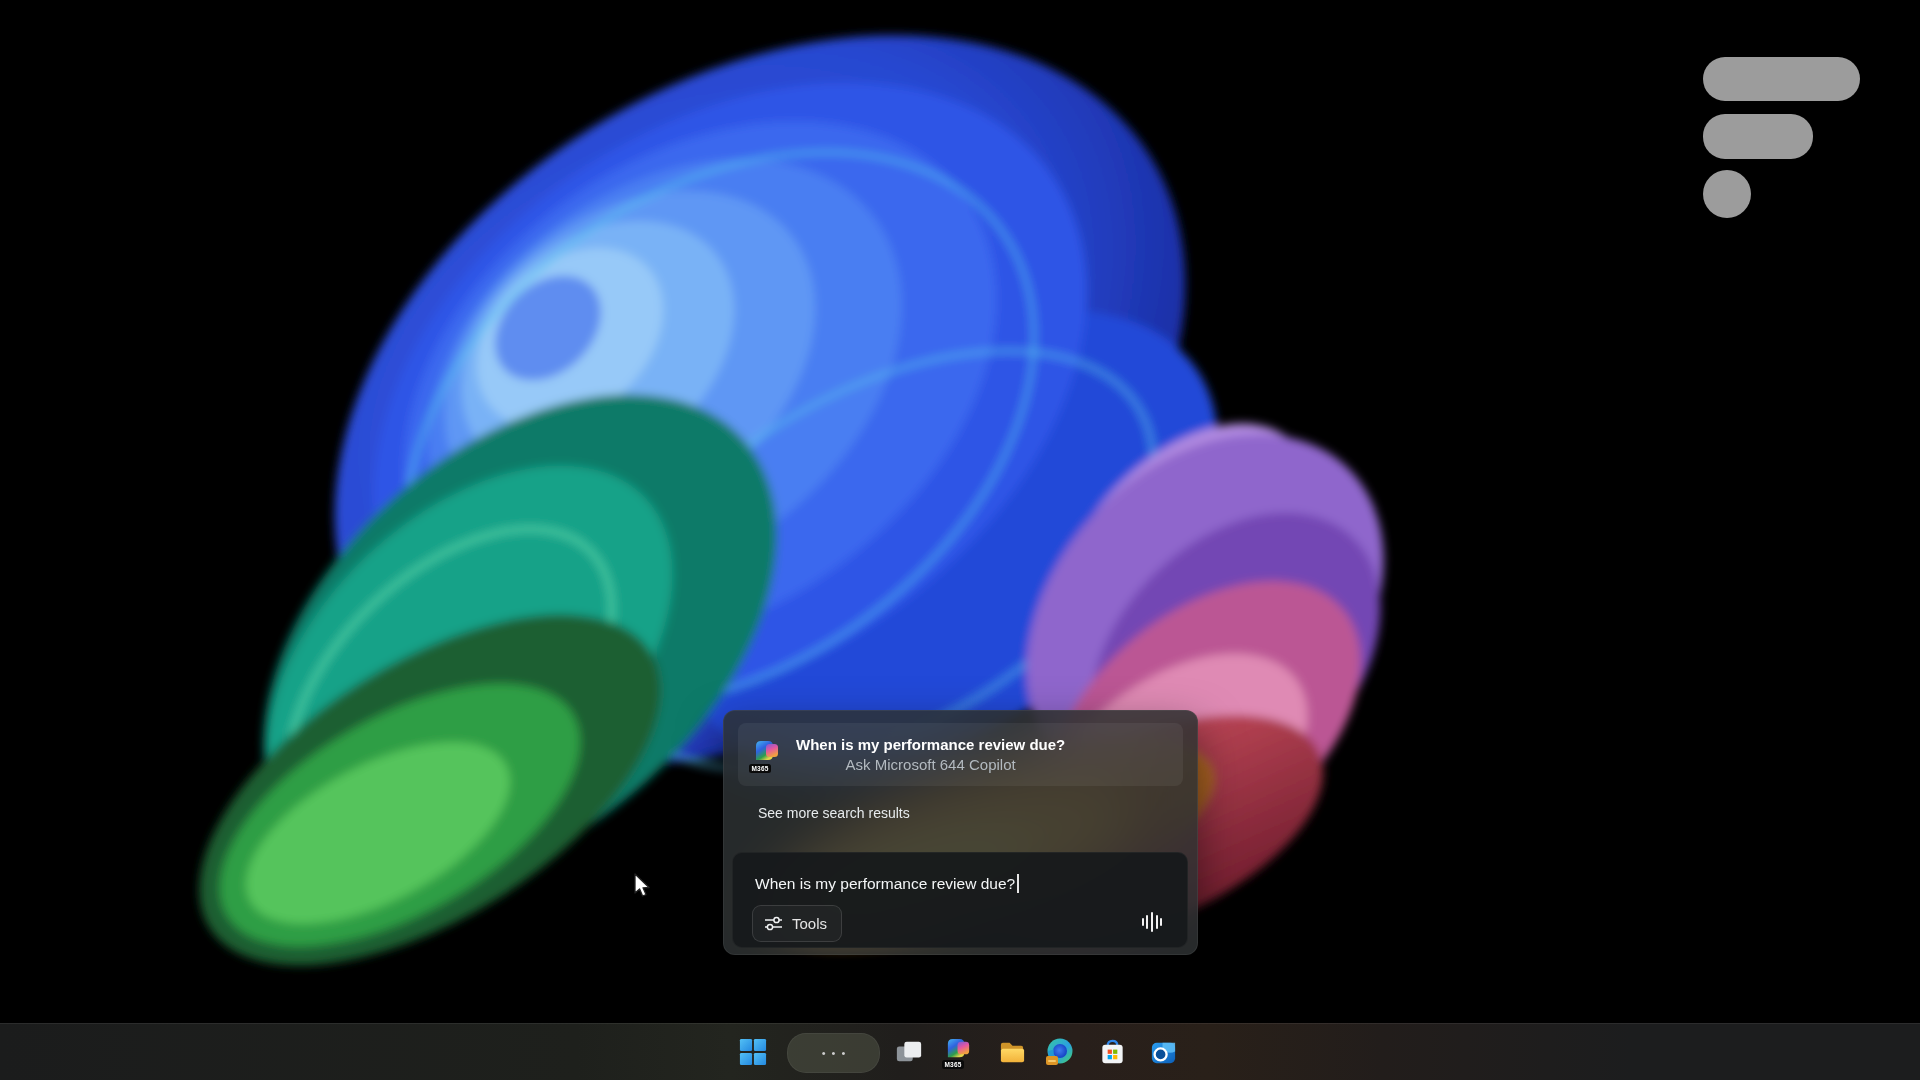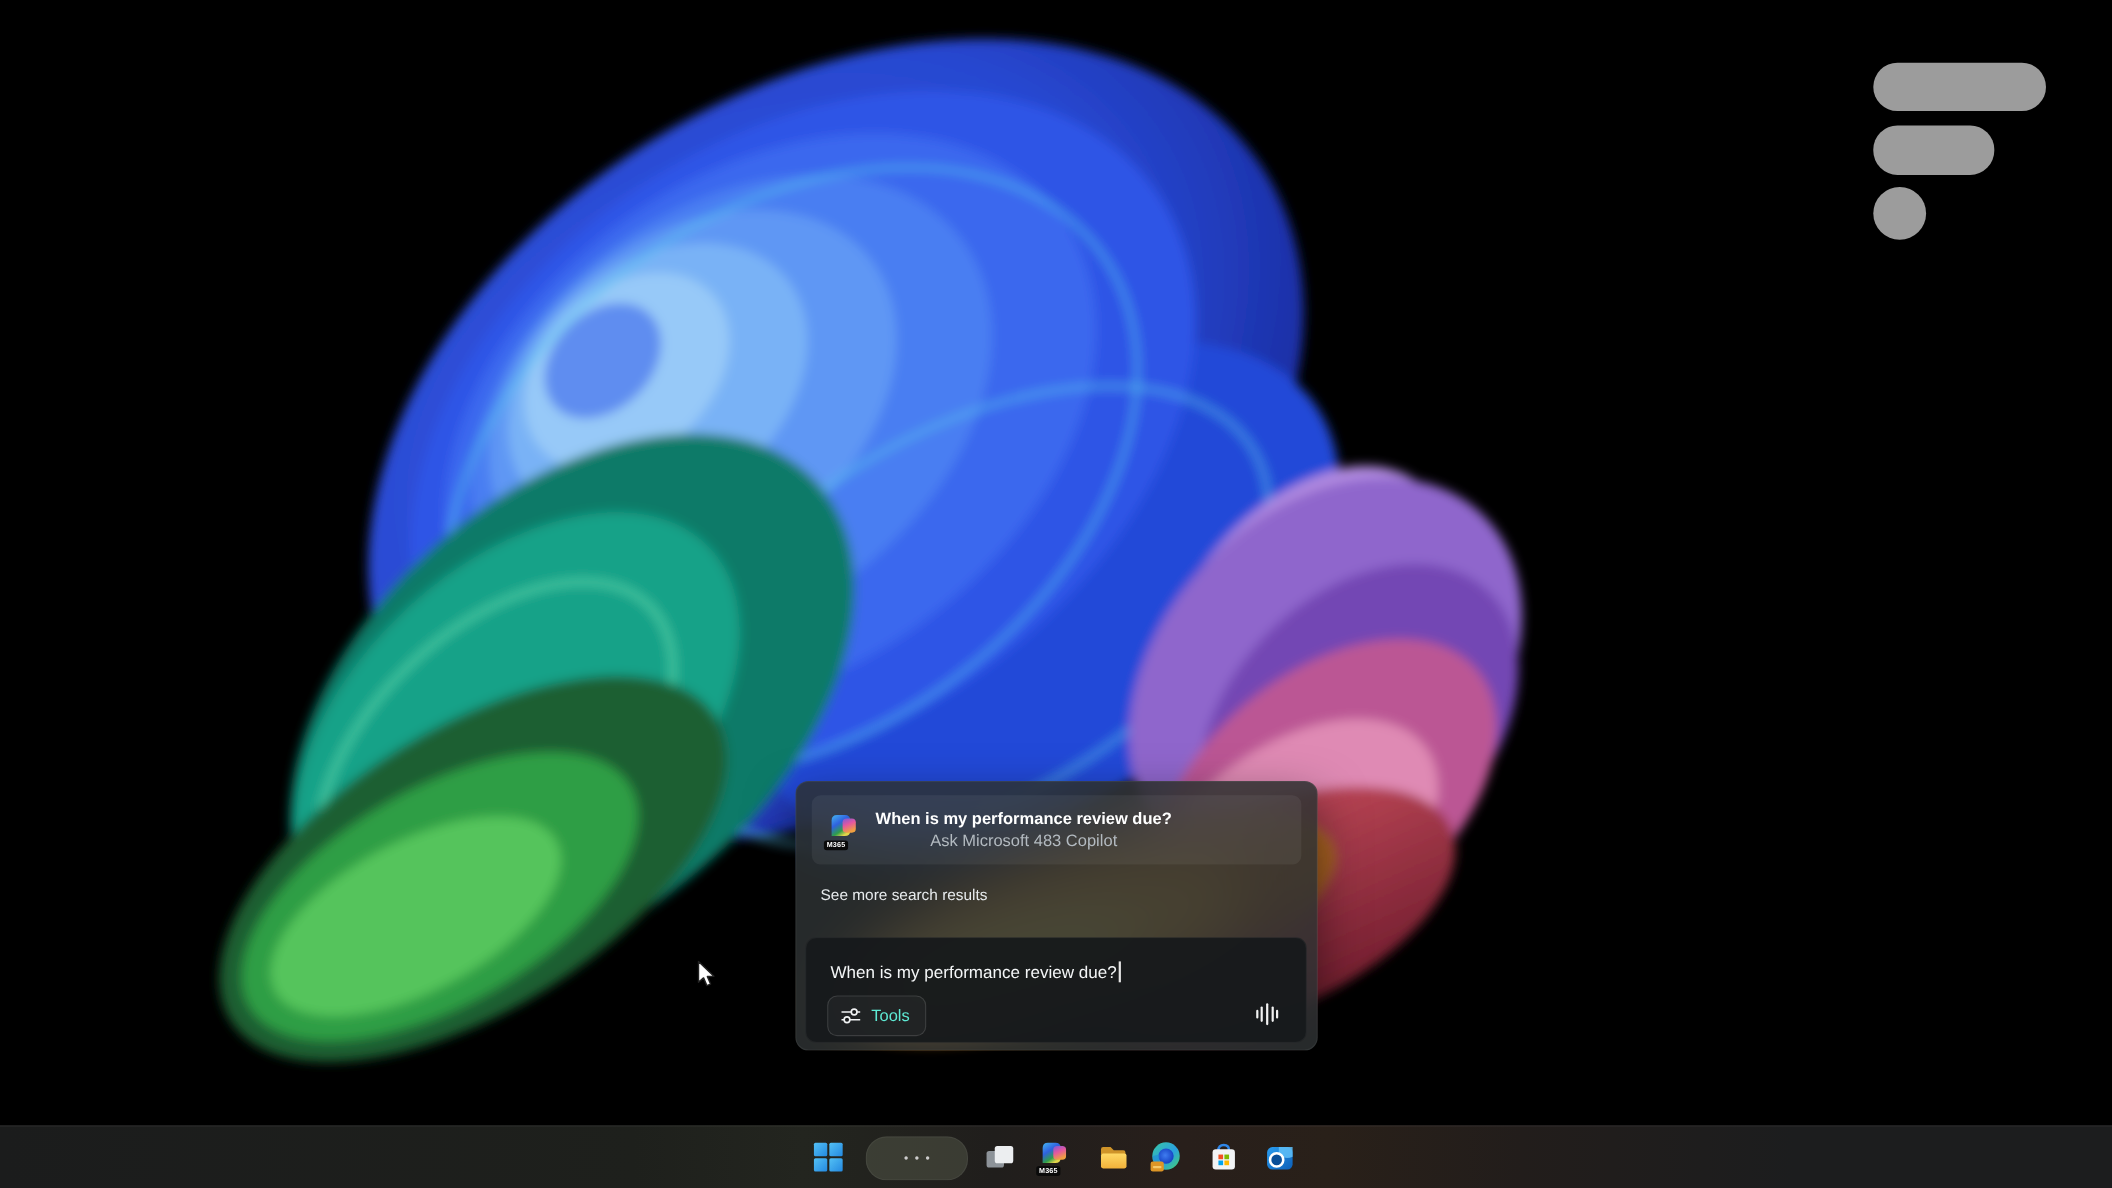--- a/index.html
+++ b/index.html
@@ -21,29 +21,29 @@
           backdrop-filter:blur(26px) saturate(1.15);
           border:1px solid rgba(255,255,255,0.06);
           box-shadow:0 18px 44px rgba(0,0,0,0.5);text-align:center;}
   .suggestion{position:absolute;left:14px;right:14px;top:12px;height:63px;border-radius:8px;
           background:rgba(255,255,255,0.06);display:flex;align-items:center;gap:13px;
           padding:0 13px;box-sizing:border-box;cursor:pointer;}
   .m365-wrap{position:relative;width:32px;height:34px;flex:0 0 auto;}
   .sugg-text{display:flex;flex-direction:column;justify-content:center;gap:3px;min-width:0;}
   .sugg-title{font-size:15px;font-weight:700;color:#ffffff;white-space:nowrap;}
   .sugg-sub{font-size:15px;color:#b3bac0;white-space:nowrap;}
-  .see-more{position:absolute;left:22px;top:94px;font-size:14px;color:#e7ebed;cursor:pointer;}
+  .see-more{position:absolute;left:34px;top:94px;font-size:14px;color:#e7ebed;cursor:pointer;}
   .searchbox{position:absolute;left:8px;right:9px;bottom:6px;height:96px;border-radius:10px;
           background:rgba(23,25,27,0.93);border:1px solid rgba(255,255,255,0.045);box-sizing:border-box;}
   .query{position:absolute;left:22px;top:21px;font-size:15.5px;color:#f4f6f7;white-space:nowrap;}
   .caret{display:inline-block;width:1.5px;height:19px;background:#e6e6e6;margin-left:2px;vertical-align:-4px;}
   .tools-btn{position:absolute;left:19px;bottom:5px;height:37px;border-radius:9px;
           display:flex;align-items:center;gap:9px;padding:0 14px 0 11px;cursor:pointer;
           background:rgba(255,255,255,0.035);border:1px solid rgba(255,255,255,0.13);
-          color:#5eead4;font-size:15px;box-sizing:border-box;}
+          color:#e5e5e5;font-size:15px;box-sizing:border-box;}
   .dictation{position:absolute;right:21px;bottom:12px;width:28px;height:26px;display:flex;
           align-items:center;justify-content:center;gap:2.5px;cursor:pointer;}
   .dictation i{display:block;width:2.2px;border-radius:1px;background:#f2f2f2;}
   .db1{height:8px;} .db2{height:14px;} .db3{height:20px;} .db4{height:14px;} .db5{height:8px;}
 
   
   .cursor{position:absolute;left:633px;top:873px;z-index:9;}
 
   
   .taskbar{position:absolute;left:0;top:1023px;width:1920px;height:57px;z-index:5;
@@ -143,21 +143,21 @@
             <stop offset="100%" stop-color="#f0a040"></stop>
           </linearGradient>
         </defs>
         <path d="M4 8 q0 -5 5 -5 l7 0 q5 0 5 5 l0 9 q0 5 -5 5 l-12 0 z" fill="url(#cpL)"></path>
         <rect x="14" y="6" width="12" height="13" rx="3.5" fill="url(#cpR)"></rect>
       </svg>
       <span class="m365-badge">M365</span>
     </div>
     <div class="sugg-text">
       <div class="sugg-title">When is my performance review due?</div>
-      <div class="sugg-sub">Ask Microsoft 483 Copilot</div>
+      <div class="sugg-sub">Ask Microsoft 644 Copilot</div>
     </div>
   </div>
 
   <div class="see-more">See more search results</div>
 
   <div class="searchbox">
     <div class="query"><span>When is my performance review due?</span><span class="caret"></span></div>
 
     <div class="tools-btn">
       <svg width="19" height="15" viewBox="0 0 19 15">

